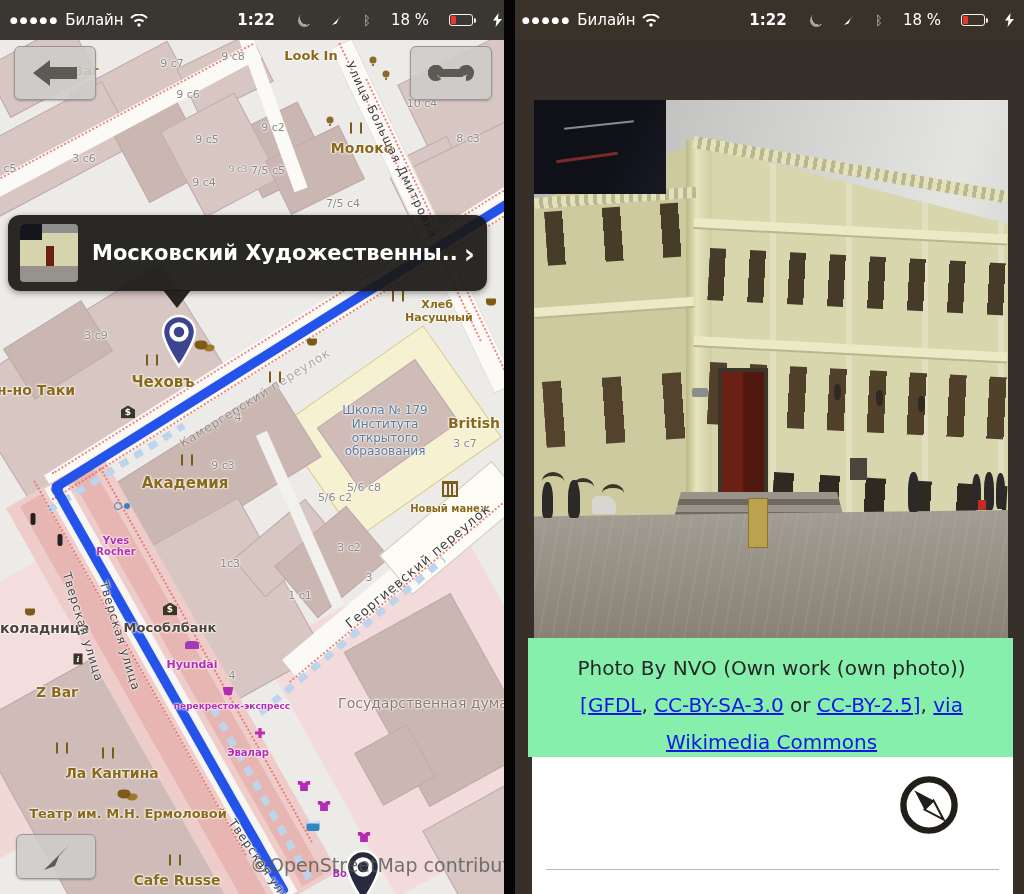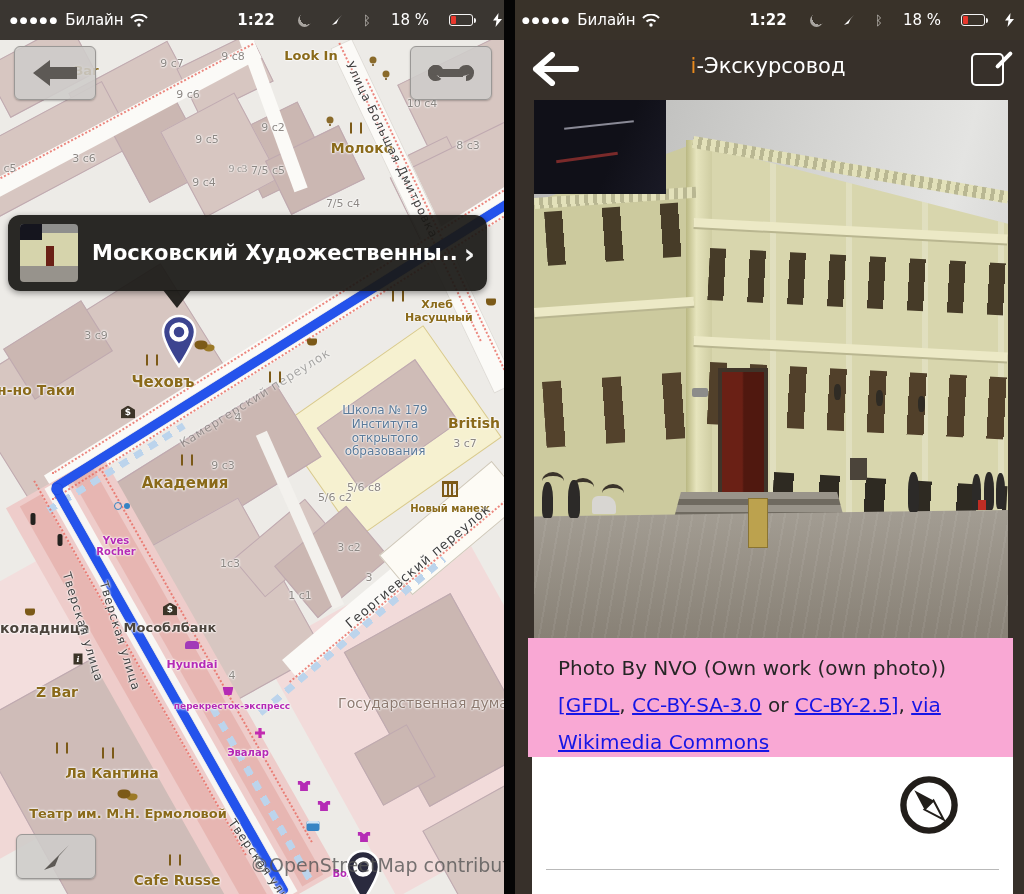--- a/index.html
+++ b/index.html
@@ -106,22 +106,22 @@
     clip-path:polygon(8% 0,92% 0,100% 100%,0 100%);}
   .ph-pave{left:0;top:410px;width:474px;height:128px;
     background:repeating-linear-gradient(100deg,rgba(255,255,255,.06) 0 2px,rgba(0,0,0,0) 2px 13px),
     linear-gradient(180deg,#a39d93,#888176);clip-path:polygon(0 5%,100% 0,100% 100%,0 100%);}
   .ph-sign{left:30px;top:341px;width:90px;color:#2e2a20;text-align:center;z-index:5;}
   .ph-sign .s1{font-size:10px;font-weight:bold;letter-spacing:2px;}
   .ph-sign .s2{font-size:7px;letter-spacing:1px;}
   .pp{background:#2c2a28;border-radius:45% 45% 22% 22%;z-index:6;}
   .lampr{width:7px;height:16px;background:#2f2b24;border-radius:40%;z-index:5;}
   .lampc{width:22px;height:14px;border-top:4px solid #3a332a;border-radius:50% 50% 0 0;z-index:5;}
-  .attrib{position:absolute;left:16px;top:638px;width:485px;height:119px;background:#f9a8d4;
-    box-sizing:border-box;padding:12px 28px 0 30px;font-size:20px;line-height:37px;color:#262626;z-index:10;}
+  .attrib{position:absolute;left:16px;top:638px;width:485px;height:119px;background:#86efac;
+    box-sizing:border-box;padding:12px 28px 0 30px;font-size:20px;line-height:37px;color:#262626;z-index:10;text-align:center;}
   .attrib .link{color:#1616e6;text-decoration:underline;}
   .card{position:absolute;left:20px;top:757px;width:481px;height:137px;background:#fff;z-index:10;}
   .card-title{position:absolute;left:43px;top:22px;width:320px;font-weight:bold;font-size:27px;line-height:34px;color:#171717;}
   .card-div{position:absolute;left:14px;right:14px;top:112px;height:1px;background:#b9b9b9;}
   .compass{position:absolute;left:365px;top:16px;width:64px;height:64px;}
 </style>
 </head>
 <body>
 
 <div id="screen">
@@ -233,21 +233,21 @@
           <span class="lbl c-num" style="left: 188px; top: 94px; transform: translate(-50%, -50%);">9 с6</span>
           <span class="lbl c-num" style="left: 207px; top: 139px; transform: translate(-50%, -50%);">9 с5</span>
           <span class="lbl c-num" style="left: 238px; top: 168px; transform: translate(-50%, -50%); font-family: Liberation Serif, serif;">9 с3</span>
           <span class="lbl c-num" style="left: 204px; top: 182px; transform: translate(-50%, -50%);">9 с4</span>
           <span class="lbl c-num" style="left: 84px; top: 158px; transform: translate(-50%, -50%);">3 с6</span>
           <span class="lbl c-num" style="left: 10px; top: 168px; transform: translate(-50%, -50%);">с5</span>
           <span class="lbl c-num" style="left: 273px; top: 127px; transform: translate(-50%, -50%);">9 с2</span>
           <span class="lbl c-num" style="left: 268px; top: 170px; transform: translate(-50%, -50%);">7/5 с5</span>
           <span class="lbl c-num" style="left: 343px; top: 203px; transform: translate(-50%, -50%);">7/5 с4</span>
           <span class="lbl c-num" style="left: 422px; top: 103px; transform: translate(-50%, -50%);">10 с4</span>
-          <span class="lbl c-num" style="left: 468px; top: 138px; transform: translate(-50%, -50%); margin-top: 7px;">8 с3</span>
+          <span class="lbl c-num" style="left: 468px; top: 138px; transform: translate(-50%, -50%);">8 с3</span>
           <span class="lbl c-num" style="left: 96px; top: 335px; transform: translate(-50%, -50%);">3 с9</span>
           <span class="lbl c-num" style="left: 238px; top: 417px; transform: translate(-50%, -50%);">4</span>
           <span class="lbl c-num" style="left: 223px; top: 465px; transform: translate(-50%, -50%);">9 с3</span>
           <span class="lbl c-num" style="left: 465px; top: 443px; transform: translate(-50%, -50%);">3 с7</span>
           <span class="lbl c-num" style="left: 364px; top: 487px; transform: translate(-50%, -50%);">5/6 с8</span>
           <span class="lbl c-num" style="left: 335px; top: 497px; transform: translate(-50%, -50%);">5/6 с2</span>
           <span class="lbl c-num" style="left: 349px; top: 547px; transform: translate(-50%, -50%);">3 с2</span>
           <span class="lbl c-num" style="left: 369px; top: 577px; transform: translate(-50%, -50%);">3</span>
           <span class="lbl c-num" style="left: 300px; top: 595px; transform: translate(-50%, -50%);">1 с1</span>
           <span class="lbl c-num" style="left: 230px; top: 563px; transform: translate(-50%, -50%);">1с3</span>
@@ -380,31 +380,20 @@
         <span>18 %</span>
         <span class="batt">
             <i></i>
           </span>
         <svg width="9" height="14" viewBox="0 0 9 14">
             <polygon points="5.5,0 0,7.5 3.5,7.5 2.5,14 9,6 5,6" fill="#fff"></polygon>
           </svg>
       </span>
     </div>
 
-    <div class="rheader">
-      <svg class="rh-back" viewBox="0 0 48 34">
-          <path d="M20 3 L4 17 L20 31 M4 17 H44" fill="none" stroke="#fff" stroke-width="6" stroke-linecap="round" stroke-linejoin="round"></path>
-        </svg>
-      <div class="rh-title">
-        <span class="oi">i</span><span>-Экскурсовод</span>
-      </div>
-      <div class="rh-compose">
-          <i></i>
-        </div>
-    </div>
 
     <div class="photo">
       <i class="ph-bgb"></i>
       <i class="ph-rface"></i>
       <i class="ph-lface"></i>
       <i class="ph-corner"></i>
       <i class="ph-strip" style="left:160px;top:36px;width:320px;height:12px;transform:rotate(10deg)"></i>
       <i class="ph-strip" style="left:0;top:98px;width:162px;height:11px;transform:rotate(-4deg)"></i>
       <i class="ph-corn" style="left:160px;top:118px;width:314px;height:9px;transform:rotate(3deg)"></i>
       <i class="ph-corn" style="left:160px;top:236px;width:314px;height:9px;transform:rotate(3deg)"></i>

